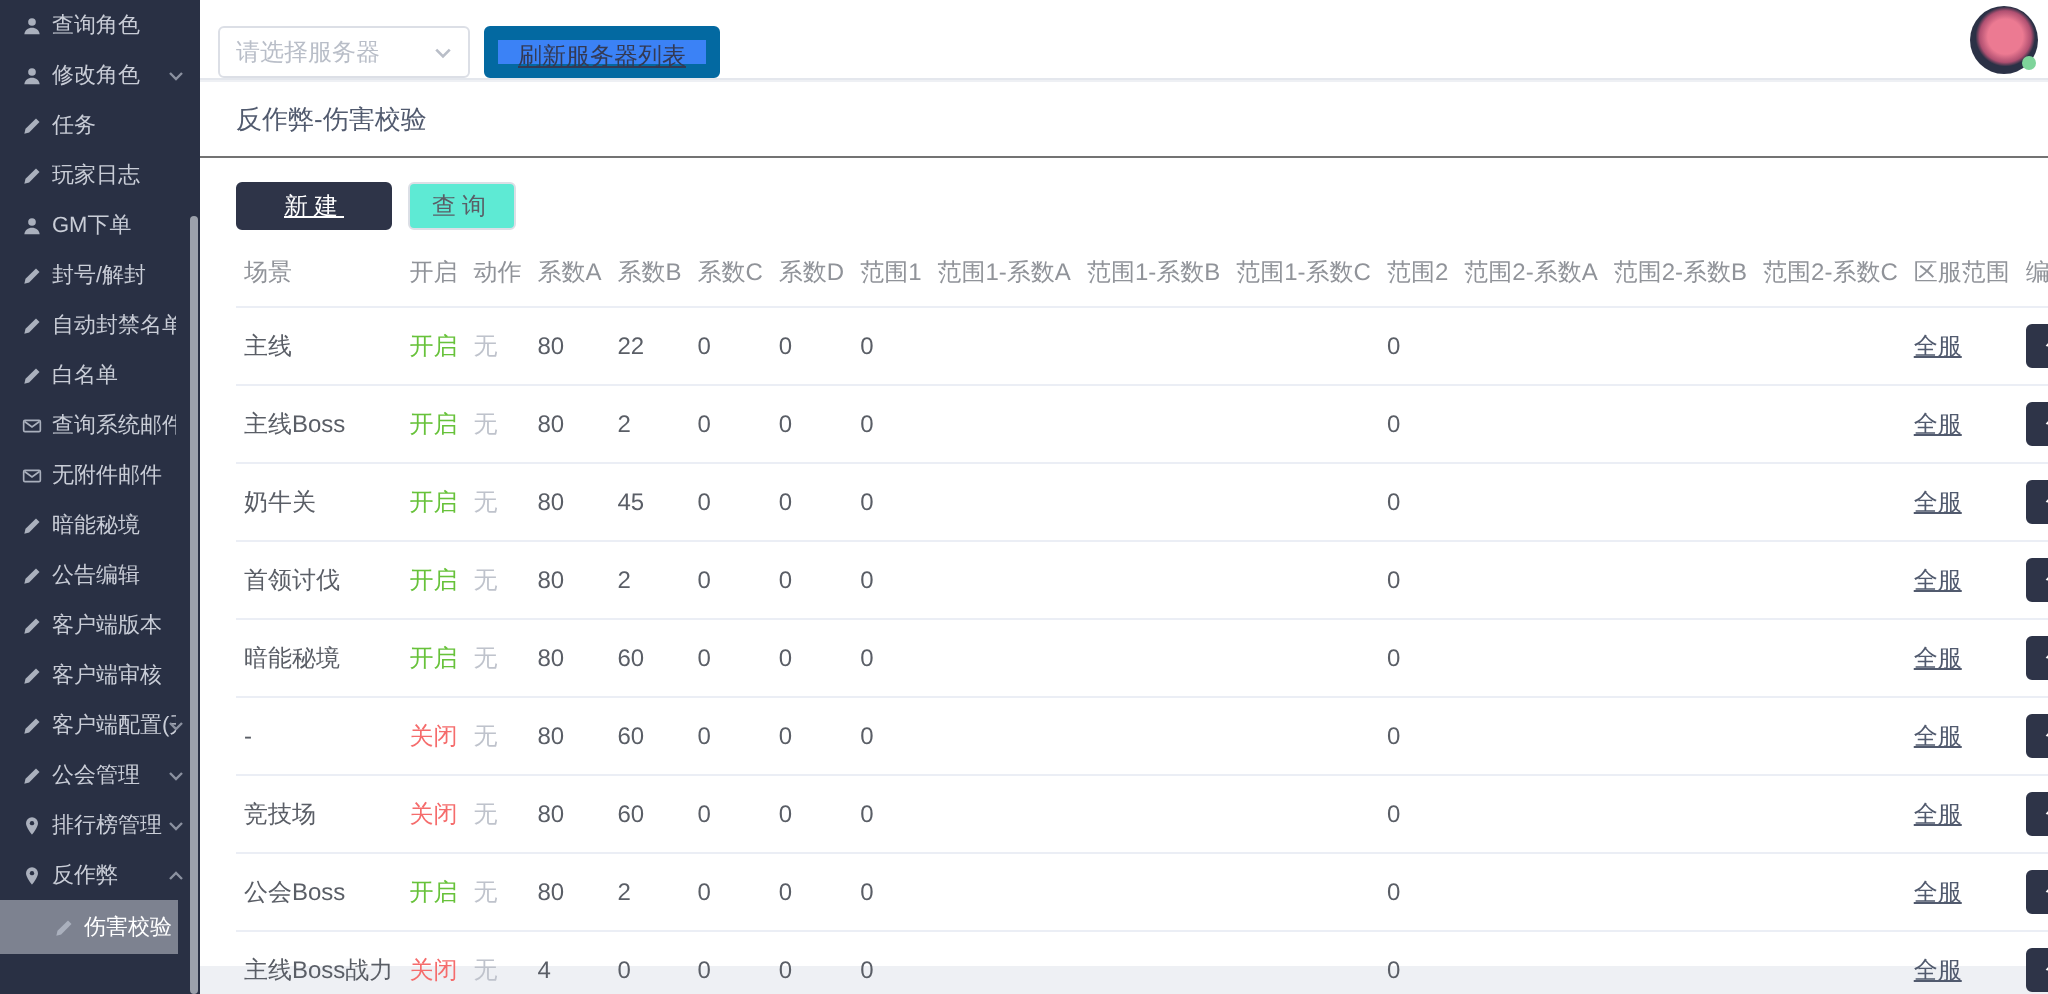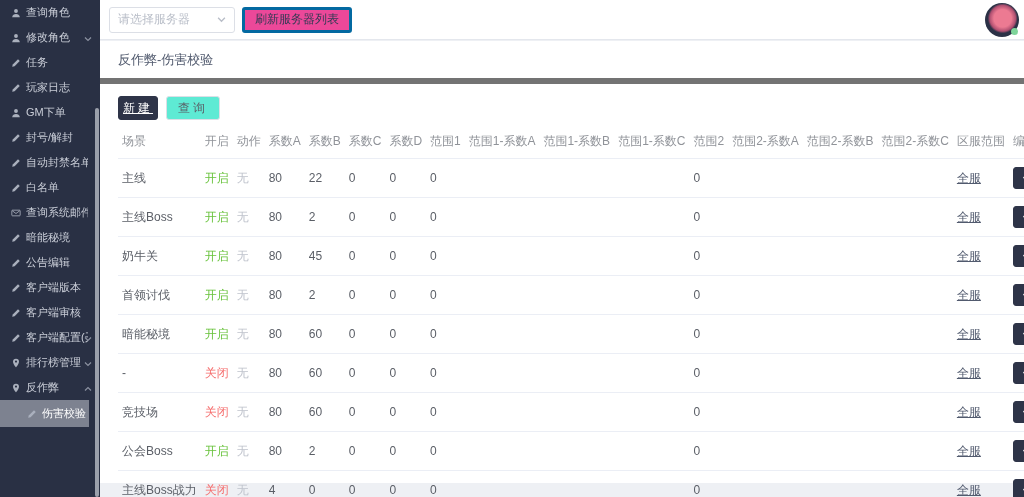--- a/index.html
+++ b/index.html
@@ -17,42 +17,42 @@
   .side-item .lbl { overflow:hidden; max-width:62px; }
   .side-item .arrow { position:absolute; right:8px; top:8px; color:#8b91a0; }
   .side-item .arrow svg { width:8px; height:8px; }
   .side-item.sub { padding-left:27px; }
   .side-item.active { background:#7d8290; color:#fff; height:27px; width:89px; }
   .side-scrollbar { position:absolute; right:1px; top:108px; bottom:0; width:4px;
     background:#9ba0ab; border-radius:2px; }
 
   
   .main { position:absolute; left:100px; top:0; right:0; bottom:0; }
-  .topbar { height:40px; background:#fff; display:flex; align-items:center;
+  .topbar { height:40px; background:#fff; display:flex; align-items:flex-end;
     padding-left:9px; border-bottom:1px solid #e4e7ed; position:relative; }
   .select { width:126px; height:26px; border:1px solid #dcdfe6; border-radius:3px;
     display:flex; align-items:center; justify-content:space-between;
     padding:0 8px; cursor:pointer; background:#fff; }
   .select .ph { font-size:12px; color:#b9bec8; }
   .select .sel-arrow { color:#b9bec8; display:inline-flex; }
   .select .sel-arrow svg { width:9px; height:9px; }
-  .btn-refresh { margin-left:7px; height:26px; padding:0 10px; background:#ec4899;
-    border:3px solid #0369a1; border-radius:3px; color:#333a54; font-size:12px; cursor:pointer; }
+  .btn-refresh { margin-left:7px; height:26px; padding:0 10px; background:#3b82f6;
+    border:7px solid #0369a1; border-radius:3px; color:#333a54; font-size:12px; cursor:pointer;text-decoration:underline; }
   .avatar { position:absolute; right:5px; top:3px; width:34px; height:34px; border-radius:50%;
     background:radial-gradient(circle at 52% 45%, #ec7a92 0 34%, #b05071 50%, #2b3146 58%);
     cursor:pointer; }
   .avatar .dot { position:absolute; right:1px; bottom:2px; width:7px; height:7px;
     border-radius:50%; background:#7ed49a; }
 
   
   .card { position:absolute; left:0; top:41px; right:0; bottom:14px; background:#fff; }
   .page-title { padding:10px 18px 9px; font-size:13px; color:#515a6e;
-    border-bottom:6px solid #737373; }
+    border-bottom:1px solid #737373; }
   .toolbar { padding:12px 18px 0; display:flex; gap:8px; }
-  .btn-new { height:24px; padding:0 4px; background:#2e3448; color:#fff;
+  .btn-new { height:24px; padding:0 23px; background:#2e3448; color:#fff;
     border:1px solid #2e3448; border-radius:3px; font-size:12px; letter-spacing:3px; cursor:pointer;text-decoration:underline; }
   .btn-query { height:24px; padding:0 11px; background:#5eead4; color:#5a5e66;
     border:1px solid #dcdfe6; border-radius:3px; font-size:12px; letter-spacing:3px; cursor:pointer; }
 
   table { width:calc(100% - 36px); margin:4px 18px 0; border-collapse:collapse; font-size:12px; }
   thead th { text-align:left; font-weight:normal; color:#909399; padding:9px 4px 8px;
     border-bottom:1px solid #ebeef5; white-space:nowrap; }
   thead th:first-child { width:110px; }
   tbody td { padding:8px 4px; border-bottom:1px solid #ebeef5; color:#5a5e66; white-space:nowrap; }
   td.on { color:#67c23a; }
@@ -141,20 +141,29 @@
         <span class="icon">
           <svg viewBox="0 0 12 12" fill="none" stroke="currentColor" stroke-width="1">
             <rect x="1" y="2.6" width="10" height="6.8" rx="0.8"></rect>
             <path d="M1.5 3.3L6 6.6l4.5-3.3"></path>
           </svg>
         </span>
         <span class="lbl">查询系统邮件</span>
       </div>
       <div class="side-item">
         <span class="icon">
+          <svg viewBox="0 0 12 12" fill="none" stroke="currentColor" stroke-width="1">
+            <rect x="1" y="2.6" width="10" height="6.8" rx="0.8"></rect>
+            <path d="M1.5 3.3L6 6.6l4.5-3.3"></path>
+          </svg>
+        </span>
+        <span class="lbl">无附件邮件</span>
+      </div>
+      <div class="side-item">
+        <span class="icon">
           <svg viewBox="0 0 12 12" fill="currentColor">
             <path d="M1.4 10.6l.7-2.9 6.3-6.2 2.1 2.1-6.2 6.3-2.9.7z"></path>
           </svg>
         </span>
         <span class="lbl">暗能秘境</span>
       </div>
       <div class="side-item">
         <span class="icon">
           <svg viewBox="0 0 12 12" fill="currentColor">
             <path d="M1.4 10.6l.7-2.9 6.3-6.2 2.1 2.1-6.2 6.3-2.9.7z"></path>
@@ -178,20 +187,31 @@
         </span>
         <span class="lbl">客户端审核</span>
       </div>
       <div class="side-item">
         <span class="icon">
           <svg viewBox="0 0 12 12" fill="currentColor">
             <path d="M1.4 10.6l.7-2.9 6.3-6.2 2.1 2.1-6.2 6.3-2.9.7z"></path>
           </svg>
         </span>
         <span class="lbl">客户端配置(开...</span>
+        <span class="arrow"><svg viewBox="0 0 8 8" fill="none" stroke="currentColor" stroke-width="1.2">
+            <path d="M1 2.5l3 3 3-3"></path>
+          </svg></span>
+      </div>
+      <div class="side-item">
+        <span class="icon">
+          <svg viewBox="0 0 12 12" fill="currentColor">
+            <path d="M1.4 10.6l.7-2.9 6.3-6.2 2.1 2.1-6.2 6.3-2.9.7z"></path>
+          </svg>
+        </span>
+        <span class="lbl">公会管理</span>
         <span class="arrow"><svg viewBox="0 0 8 8" fill="none" stroke="currentColor" stroke-width="1.2">
             <path d="M1 2.5l3 3 3-3"></path>
           </svg></span>
       </div>
       <div class="side-item">
         <span class="icon">
           <svg viewBox="0 0 12 12" fill="currentColor">
             <path d="M6 .8a3.6 3.6 0 013.6 3.6C9.6 7 6 11.2 6 11.2S2.4 7 2.4 4.4A3.6 3.6 0 016 .8z"></path>
             <circle cx="6" cy="4.3" r="1.3" fill="#293044"></circle>
           </svg>

